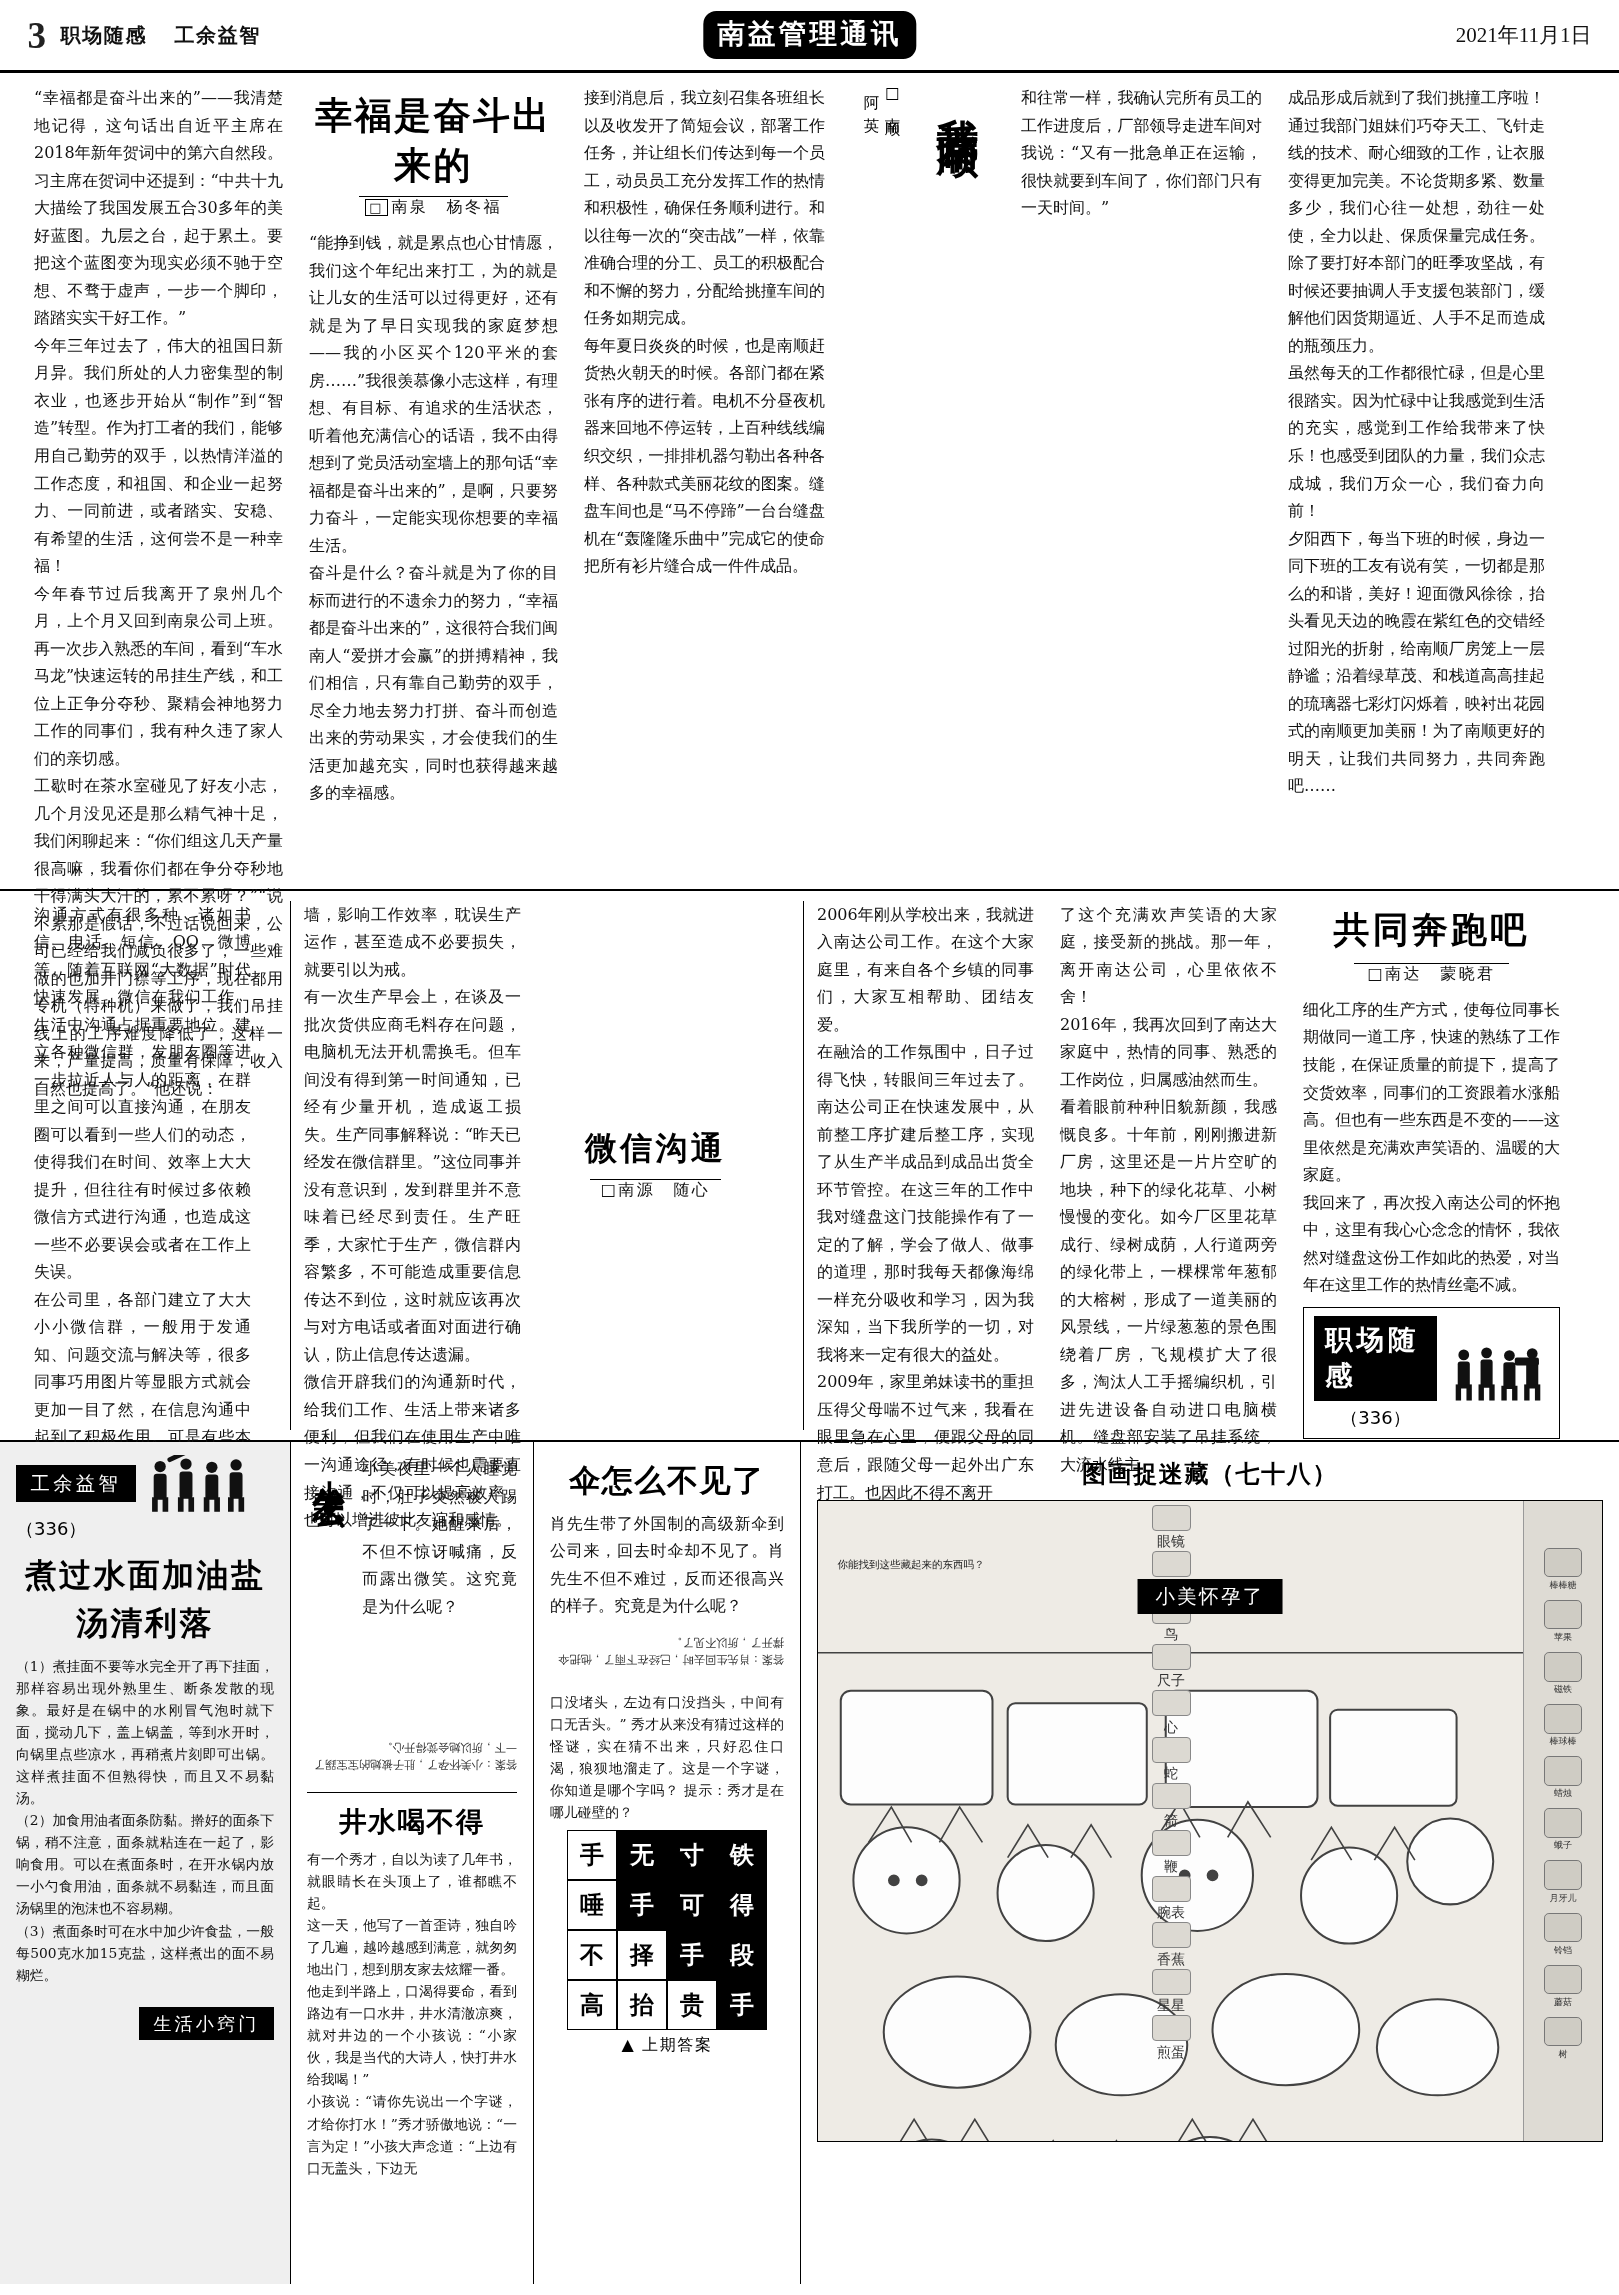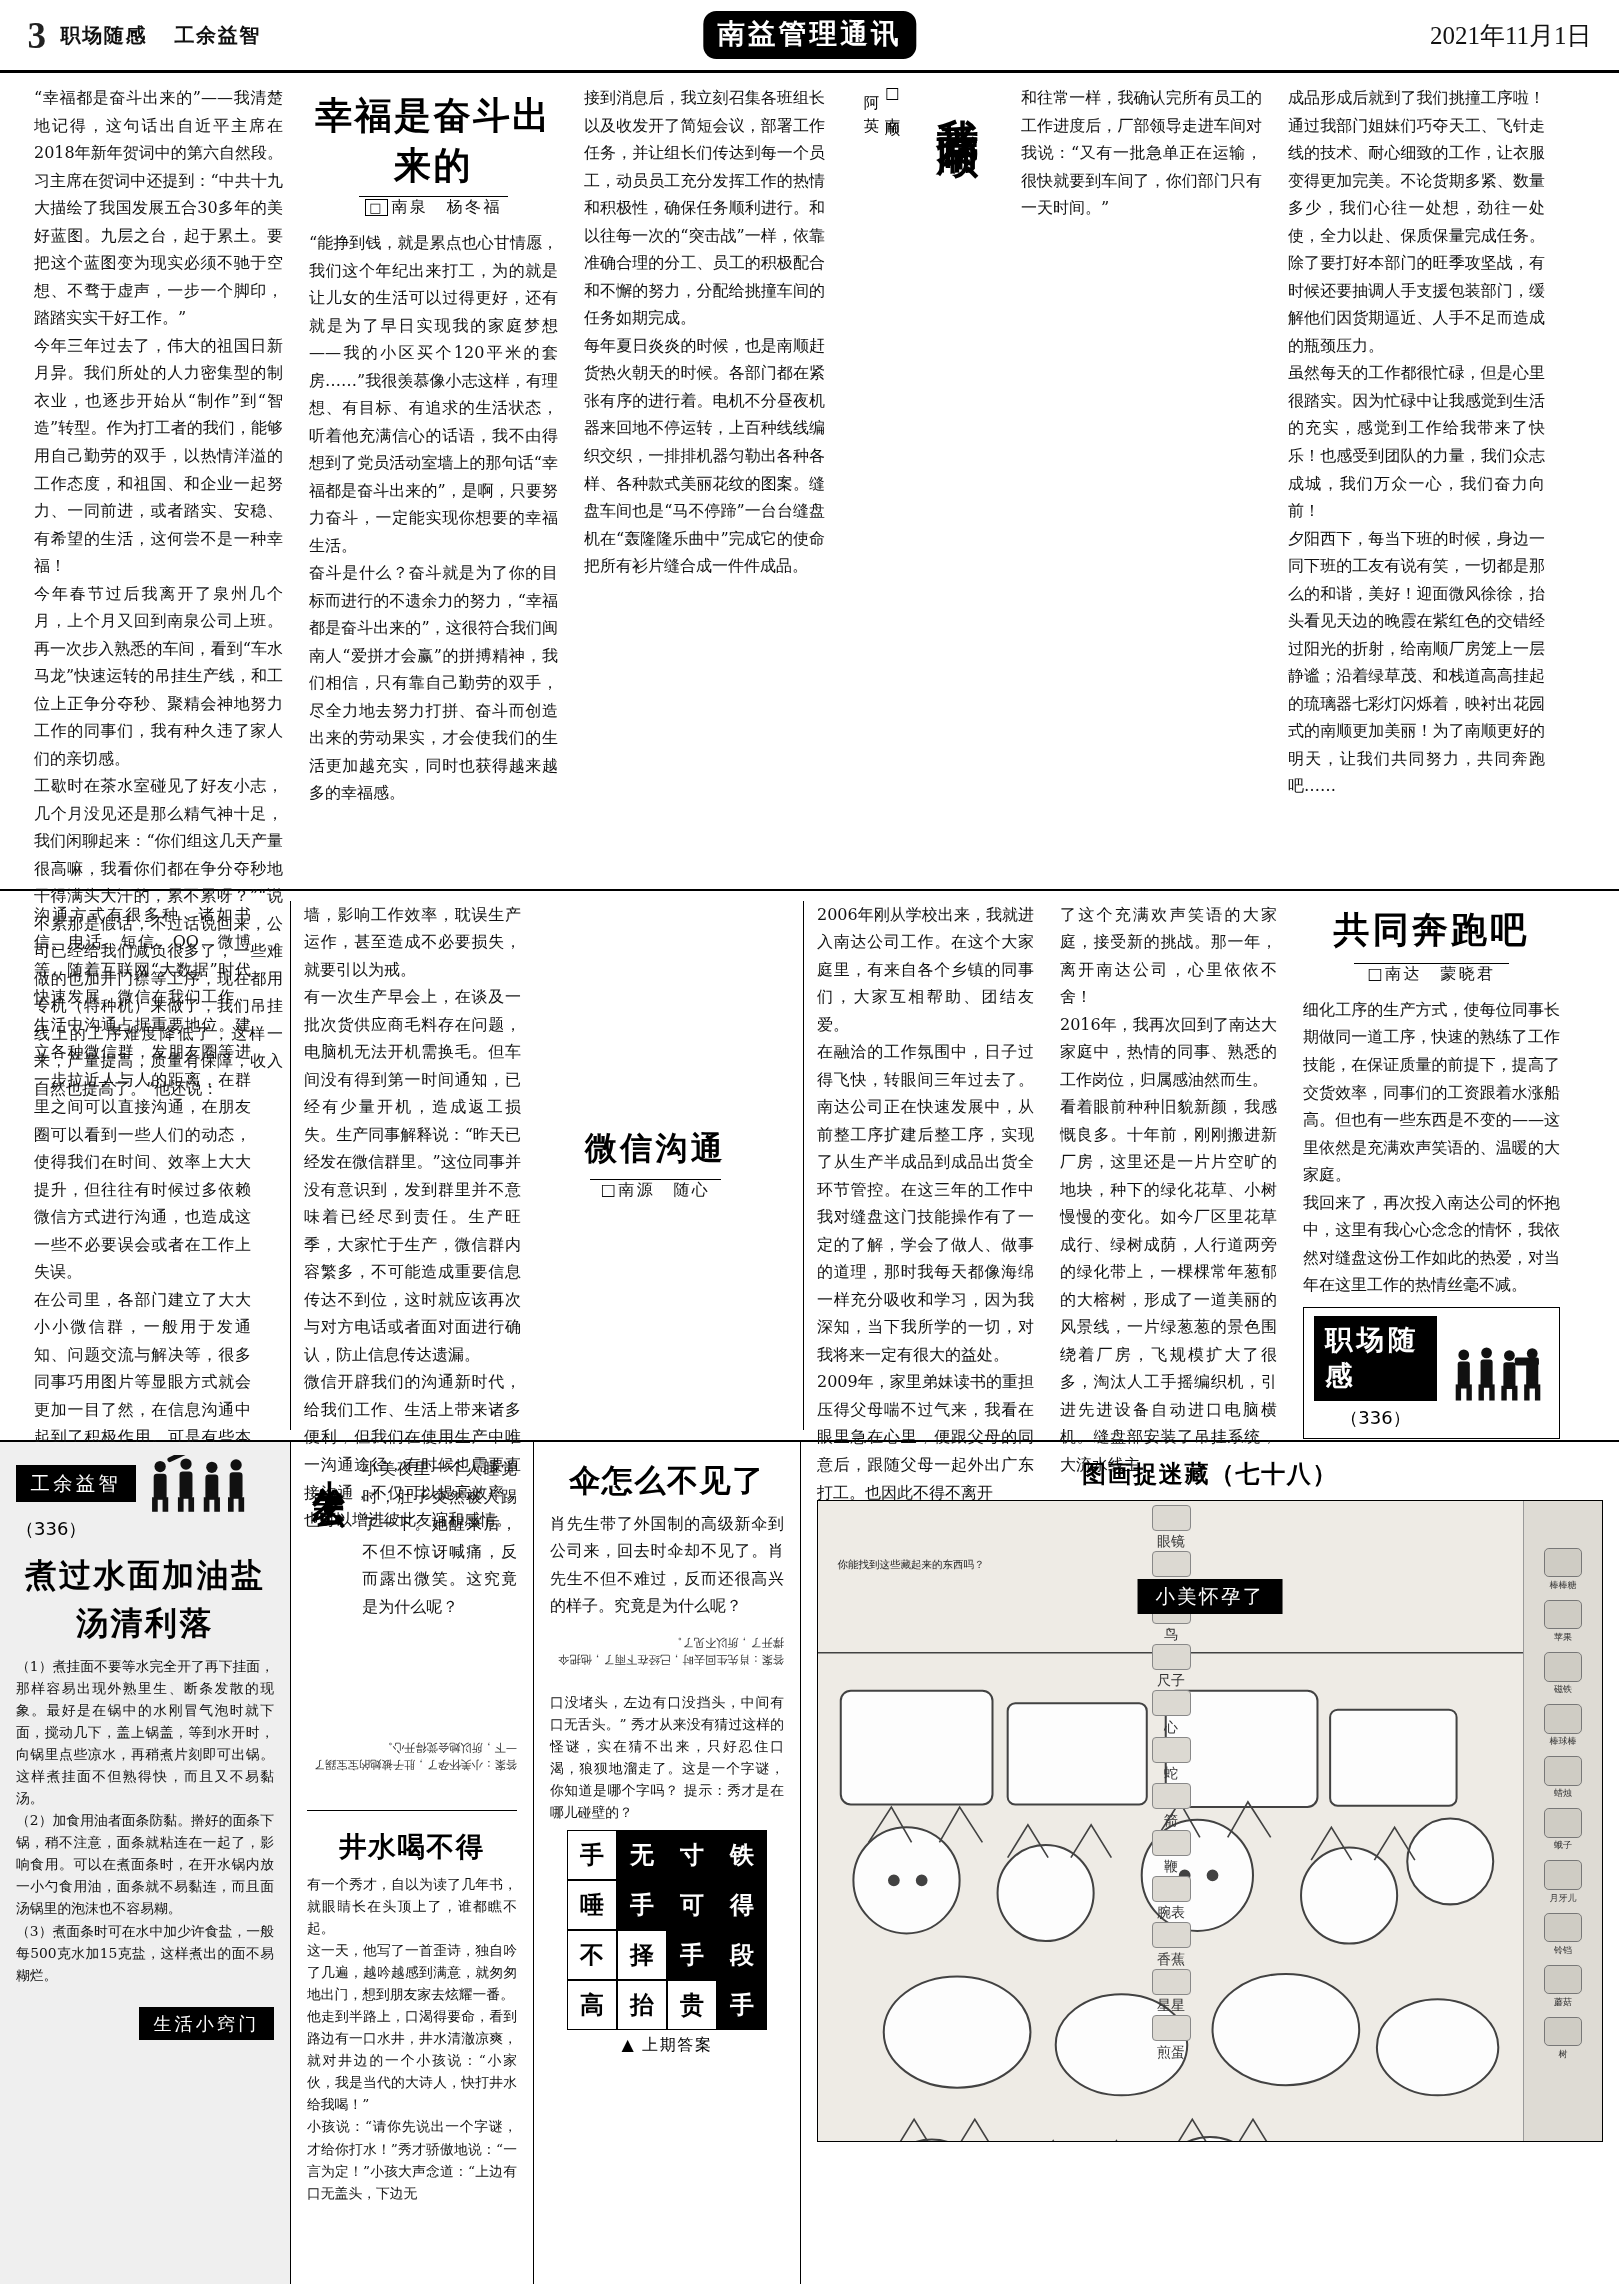--- a/index.html
+++ b/index.html
@@ -15,21 +15,21 @@
   }
   .pg-num{font-size:37px;font-weight:bold;color:#222;margin-right:14.6px;font-family:"Liberation Serif",serif;}
   .mh-cat{font-size:20px;font-weight:bold;letter-spacing:1.6px;color:#111;}
   .mh-cat + .mh-cat{margin-left:27.5px;}
   .mh-logo{
     position:absolute;left:50%;transform:translateX(-50%);
     background:#000;color:#fff;font-size:27.5px;font-weight:bold;letter-spacing:3.2px;
     padding:4.9px 14.6px 6.5px;font-family:"DejaVu Serif","Liberation Serif",serif;
     border-radius:13px;
   }
-  .mh-date{margin-left:auto;font-size:25px;color:#111;font-family:"Liberation Serif",serif;}
+  .mh-date{margin-left:auto;font-size:21px;color:#111;font-family:"Liberation Serif",serif;}
   
   .band{display:flex;box-sizing:border-box;}
   .rule-r{border-right:1.6px solid #000;}
   .rule-b{border-bottom:2.4px solid #000;}
 
   
   .band1{height:818px;padding:11.3px 21px 8px;}
   .b1col{padding:0 13px;box-sizing:border-box;}
   .txt{
     font-size:16px;line-height:1.72;color:#111;text-align:justify;
@@ -302,21 +302,21 @@
       </div>
     </div>
 
     <div class="cellpad" style="width:243px;border-right:1.6px solid #000;position:relative;">
       <div style="display:flex;gap:11.3px;">
         <div class="vheadline" style="font-size:32px;letter-spacing:4.9px;height:267px;">小美怎么了</div>
         <div class="txt" style="flex:1;">小美夜里一个人睡觉时，肚子突然被人踢了一下。她醒来后，不但不惊讶喊痛，反而露出微笑。这究竟是为什么呢？</div>
       </div>
       <div class="ans" style="margin-top:16px;">答案：小美怀孕了，肚子被她的宝宝踢了一下，所以她会觉得开心。</div>
 
-      <div style="border-top:1.6px solid #000;margin-top:38px;padding-top:13px;">
+      <div style="border-top:1.6px solid #000;margin-top:20px;padding-top:6px;">
         <div class="t-title2">井水喝不得</div>
         <div class="txt small" style="white-space:pre-line;">有一个秀才，自以为读了几年书，就眼睛长在头顶上了，谁都瞧不起。
 这一天，他写了一首歪诗，独自吟了几遍，越吟越感到满意，就匆匆地出门，想到朋友家去炫耀一番。
 他走到半路上，口渴得要命，看到路边有一口水井，井水清澈凉爽，就对井边的一个小孩说：“小家伙，我是当代的大诗人，快打井水给我喝！”
 小孩说：“请你先说出一个字谜，才给你打水！”秀才骄傲地说：“一言为定！”小孩大声念道：“上边有口无盖头，下边无</div>
       </div>
     </div>
 
     <div class="cellpad" style="width:267px;border-right:1.6px solid #000;">
       <div class="t-title2" style="font-size:31px;">伞怎么不见了</div>

